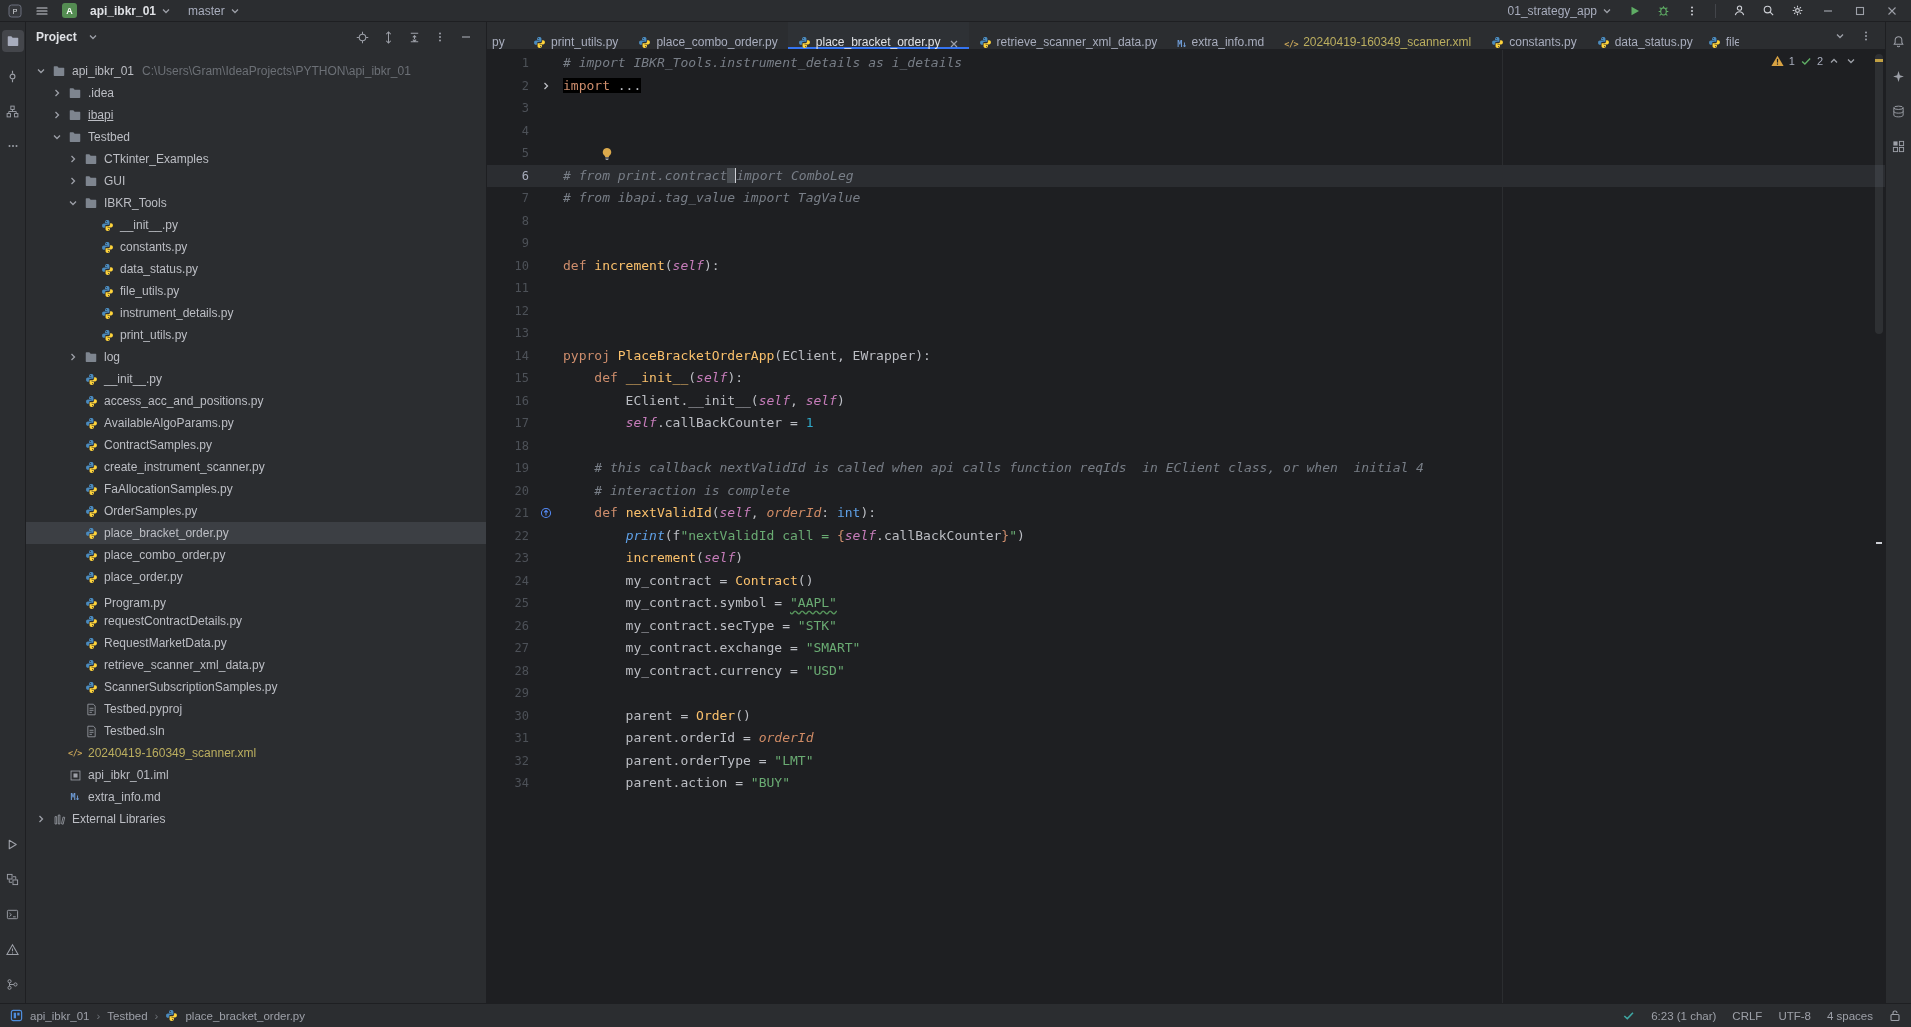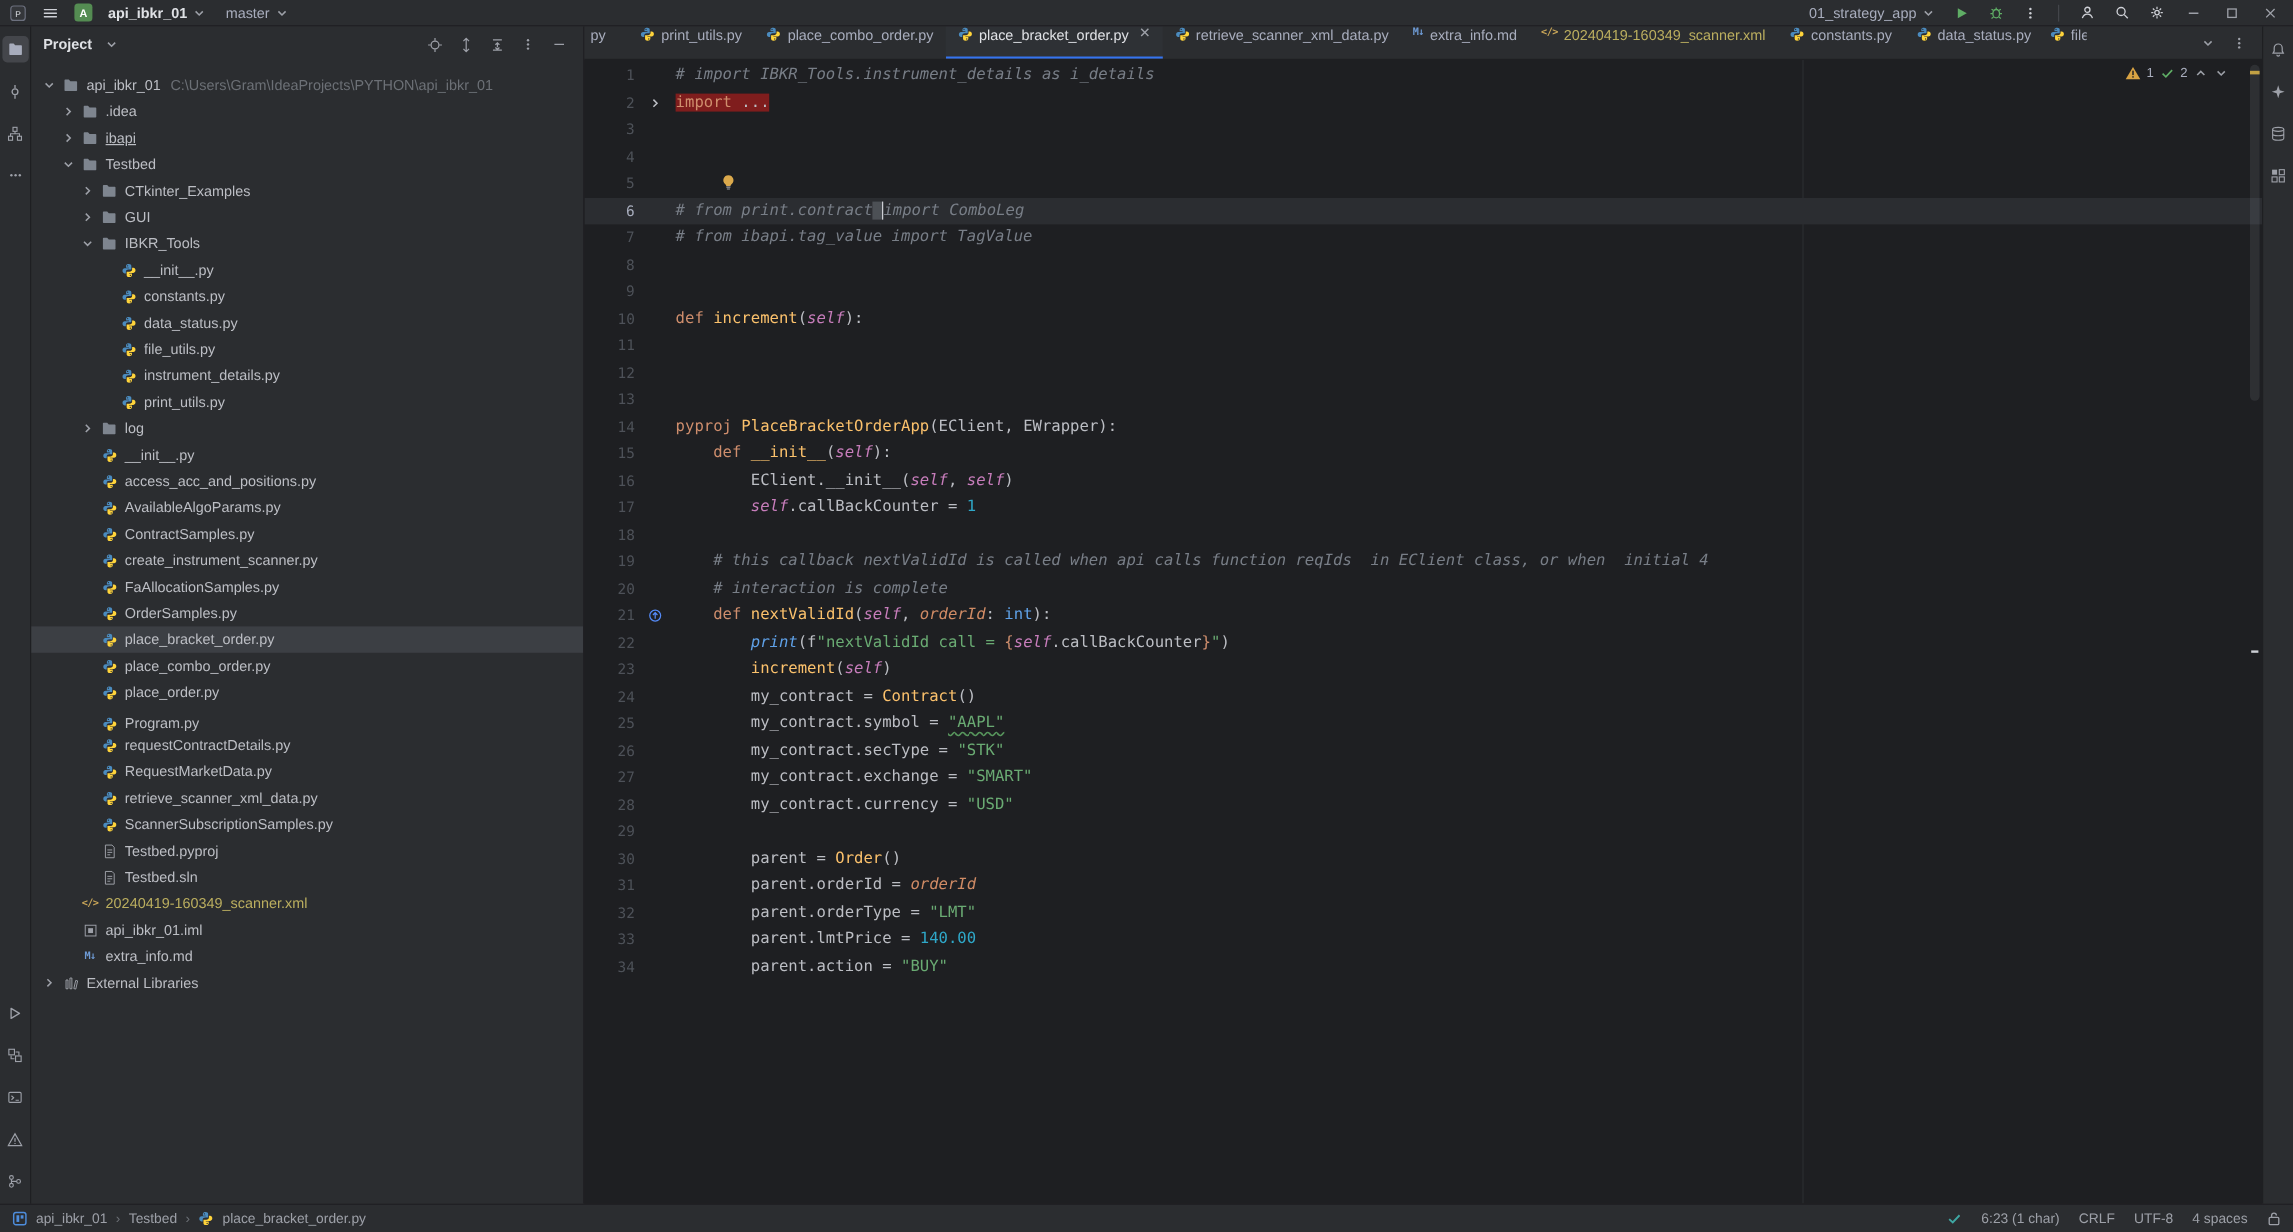--- a/index.html
+++ b/index.html
@@ -38,21 +38,21 @@
 .trow.sel{background:#3C3F44}
 .chev{width:16px;flex:0 0 16px;display:inline-flex;justify-content:center;color:#9DA0A8}
 .trow .icon{width:18px;flex:0 0 18px}
 .tlabel{margin-left:4px;color:#BCBEC4}
 .tpath{margin-left:8px;color:#6C7076}
 
 
 .editor-col{flex:1;display:flex;flex-direction:column;min-width:0}
 .tab-bar{height:28px;background:#2B2D30;border-bottom:1px solid #1E1F22;display:flex}
 .tab-strip{flex:1;display:flex;overflow:hidden}
-.tab{display:inline-flex;align-items:flex-start;gap:5px;padding:0 10px;color:#A8ADBD;white-space:nowrap;flex:0 0 auto}
+.tab{display:inline-flex;align-items:flex-end;gap:5px;padding:0 10px;color:#A8ADBD;white-space:nowrap;flex:0 0 auto}
 .tab.active{color:#DFE1E5;background:#2E3135;box-shadow:inset 0 -2px 0 #3574F0}
 .tab.clipped{width:36px;overflow:hidden;padding:0 5px}
 .tab-close{margin-left:3px}
 .tab-controls{display:flex;align-items:center;gap:4px;padding:0 8px}
 .editor{flex:1;position:relative;background:#1E1F22;font-family:"DejaVu Sans Mono",monospace;font-size:13px;overflow:hidden}
 .wrap-guide{position:absolute;top:0;bottom:0;left:calc(76px + 120ch);width:1px;background:#2B2D30}
 .code-lines{position:relative;padding-top:2px}
 .cline{display:flex;height:22.5px;line-height:22.5px}
 .cline.cur{background:#2B2D31}
 .lnum{width:42px;flex:0 0 42px;text-align:right;color:#4D5158;font-size:12px}
@@ -70,21 +70,21 @@
 .tk-str{color:#6AAB73}
 .tk-strt{color:#6AAB73;text-decoration:underline wavy #57965C;text-underline-offset:3px}
 .tk-num{color:#2FA8C9}
 .tk-self{color:#C77DBB;font-style:italic}
 .tk-param{color:#D08B65;font-style:italic}
 .tk-bi{color:#5FA1E8;font-style:italic}
 .tk-ty{color:#5FA1E8}
 .tk-brace{color:#CF8E6D}
 .tk-op{color:#CF8E6D}
 .tk-sel{background:#4C5055;border-right:1px solid #CED0D6}
-.tk-fold{background:#7f1d1d}
+.tk-fold{background:#000000}
 
 .inspections{position:absolute;top:5px;right:28px;display:flex;align-items:center;gap:5px;font-size:11px;color:#A8ADBD;font-family:"Liberation Sans",sans-serif}
 .scrollbar{position:absolute;right:0;top:0;bottom:0;width:12px}
 .sb-thumb{position:absolute;top:4px;right:2px;width:8px;height:280px;background:rgba(166,170,180,.12);border-radius:4px}
 .sb-mark{position:absolute}
 .sb-mark.warn{top:9px;right:2px;width:8px;height:3px;background:#C2A144}
 .sb-mark.caret{top:492px;right:3px;width:6px;height:2px;background:#CED0D6}
 
 
 .statusbar{height:24px;background:#2B2D30;border-top:1px solid #1E1F22;display:flex;align-items:center;justify-content:space-between;padding:0 10px;color:#9DA0A8;font-size:11.5px}
@@ -942,25 +942,20 @@
             <span class="lnum">31</span>
             <span class="gico"></span>
             <span class="ctext"><span class="tk-pl">        parent.orderId = </span><span class="tk-param">orderId</span></span>
           </div>
           <div class="cline">
             <span class="lnum">32</span>
             <span class="gico"></span>
             <span class="ctext"><span class="tk-pl">        parent.orderType = </span><span class="tk-str">"LMT"</span></span>
           </div>
           <div class="cline">
-            <span class="lnum">33</span>
-            <span class="gico"></span>
-            <span class="ctext"><span class="tk-pl">        parent.lmtPrice = </span><span class="tk-num">140.00</span></span>
-          </div>
-          <div class="cline">
             <span class="lnum">34</span>
             <span class="gico"></span>
             <span class="ctext"><span class="tk-pl">        parent.action = </span><span class="tk-str">"BUY"</span></span>
           </div>
         </div>
       <div class="inspections">
         <span class="icon">
             <svg width="13" height="12" viewBox="0 0 14 13">
               <path d="M7 .8L13.6 12H.4z" fill="#D9A343"></path>
               <rect x="6.35" y="4.2" width="1.3" height="4" fill="#1E1F22"></rect>

